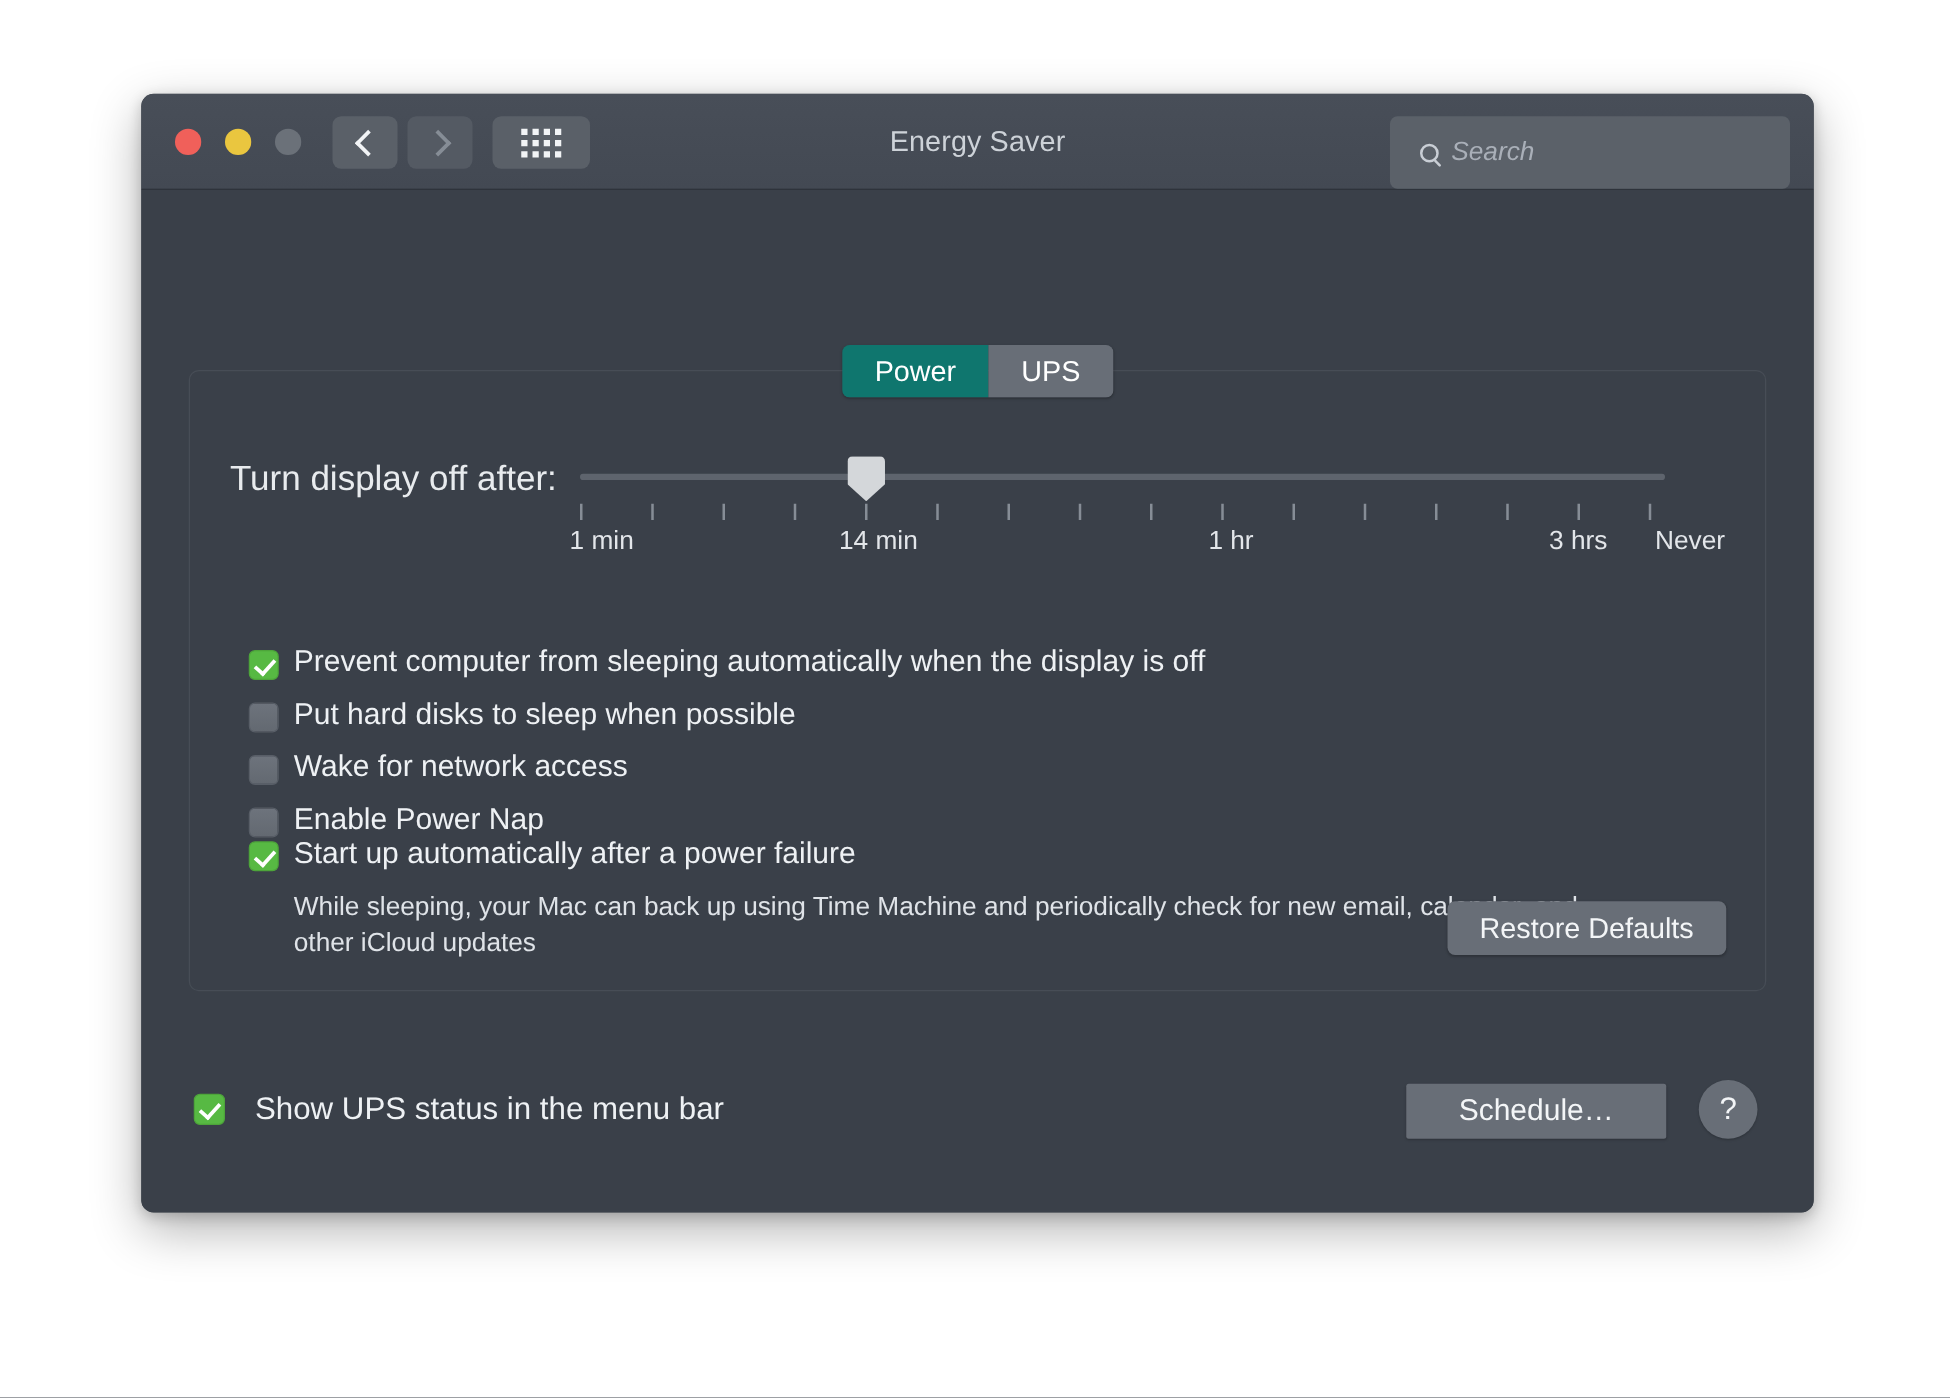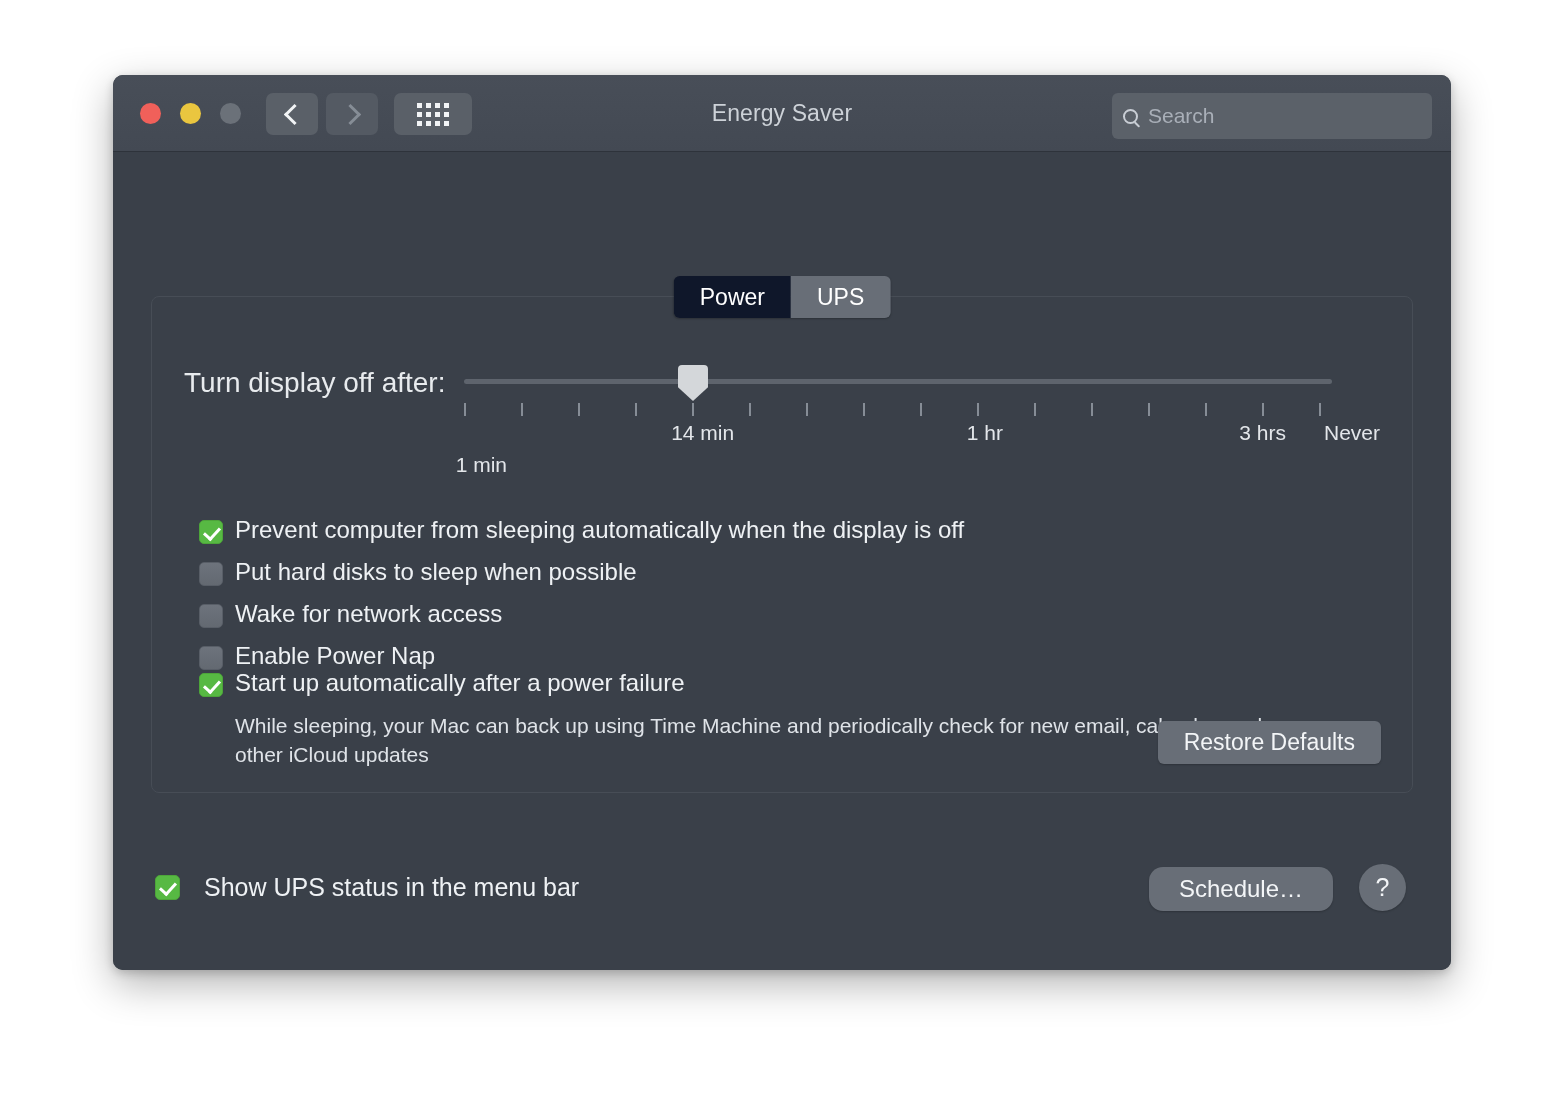--- a/index.html
+++ b/index.html
@@ -82,26 +82,27 @@
     left: 0; right: 0; top: 25px;
     text-align: center;
     font-size: 23px;
     color: #cdd2d8;
     letter-spacing: 0.1px;
   }
 
   #search-field {
     position: absolute;
     right: 19px; top: 18px;
-    width: 320px; height: 46px;
+    width: 320px; height: 58px;
     background: #5b6169;
     border-radius: 6px;
     display: flex; align-items: center;
-    padding: 0 8px;
+    padding: 0 21px;
     gap: 10px;
+    font-style: italic;
   }
   .search-glass {
     width: 15px; height: 15px;
     border: 2px solid #c9ced5;
     border-radius: 50%;
     position: relative;
     flex: none;
     margin-left: 3px;
   }
   .search-glass::after {
@@ -134,21 +135,21 @@
     box-shadow: 0 1px 2px rgba(0,0,0,0.25);
   }
   .seg {
     height: 42px;
     padding: 0 26px;
     display: flex; align-items: center; justify-content: center;
     font-size: 23px;
     color: #ffffff;
     background: #686e77;
   }
-  .seg.active { background: #0f172a; }
+  .seg.active { background: #0f766e; }
 
   
   #panel {
     position: absolute;
     left: 38px; top: 144px;
     width: 1262px; height: 497px;
     border: 1px solid #474d56;
     border-radius: 8px;
     background: #3a4049;
   }
@@ -288,23 +289,23 @@
     left: 42px; top: 53px;
     display: flex; align-items: center; gap: 24px;
   }
   #ups-status-row .cbox { width: 25px; height: 25px; margin-top: 0; }
   #ups-status-label { font-size: 25px; color: #eef1f4; }
 
   #schedule-button {
     position: absolute;
     right: 118px; top: 47px;
     height: 44px;
-    padding: 0 30px;
+    padding: 0 42px;
     background: #686e77;
-    border-radius: 14px;
+    border-radius: 2px;
     color: #f3f5f7;
     font-size: 24px;
     display: flex; align-items: center; justify-content: center;
     box-shadow: 0 1px 2px rgba(0,0,0,0.22);
   }
   #help-button {
     position: absolute;
     right: 45px; top: 44px;
     width: 47px; height: 47px;
     border-radius: 50%;
@@ -391,21 +392,21 @@
             <span class="tick" style="left: 455.989px;"></span>
             <span class="tick" style="left: 512.988px;"></span>
             <span class="tick" style="left: 569.987px;"></span>
             <span class="tick" style="left: 626.985px;"></span>
             <span class="tick" style="left: 683.984px;"></span>
             <span class="tick" style="left: 740.983px;"></span>
             <span class="tick" style="left: 797.981px;"></span>
             <span class="tick" style="left: 854.98px;"></span>
           </div>
         <div id="slider-labels">
-            <span style="left: 17.36px; margin-top: 32px;">1 min</span>
+            <span style="left: 17.36px;">1 min</span>
             <span style="left: 238.7px;">14 min</span>
             <span style="left: 520.8px;">1 hr</span>
             <span style="left: 798.56px;">3 hrs</span>
             <span style="left: 888px;">Never</span>
           </div>
       </div>
 
       <div id="checks">
 
         <div class="check-row">

